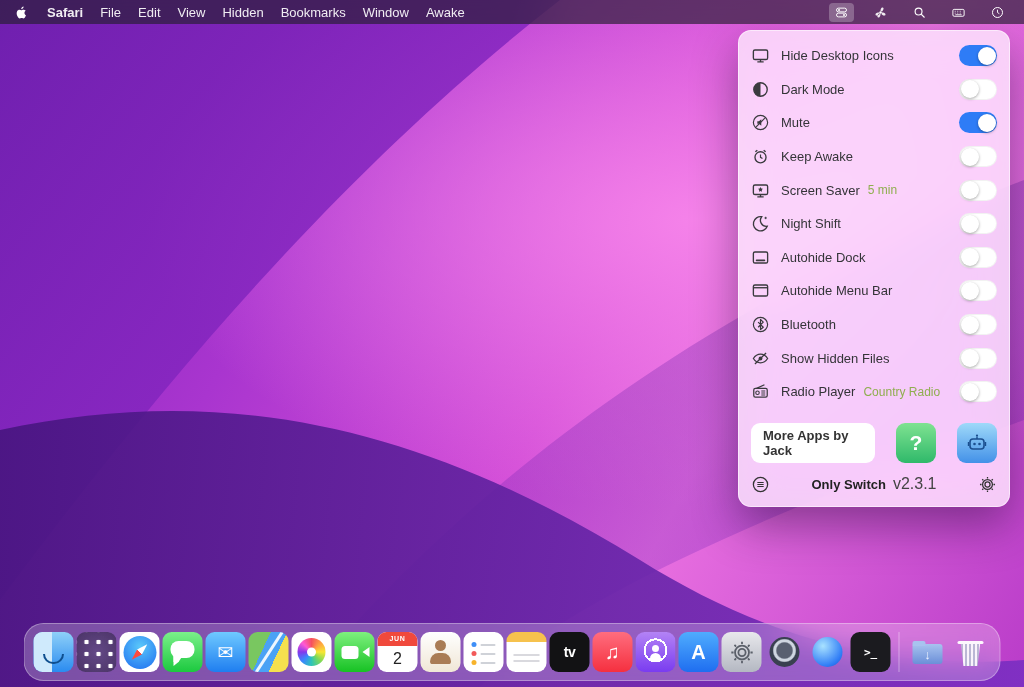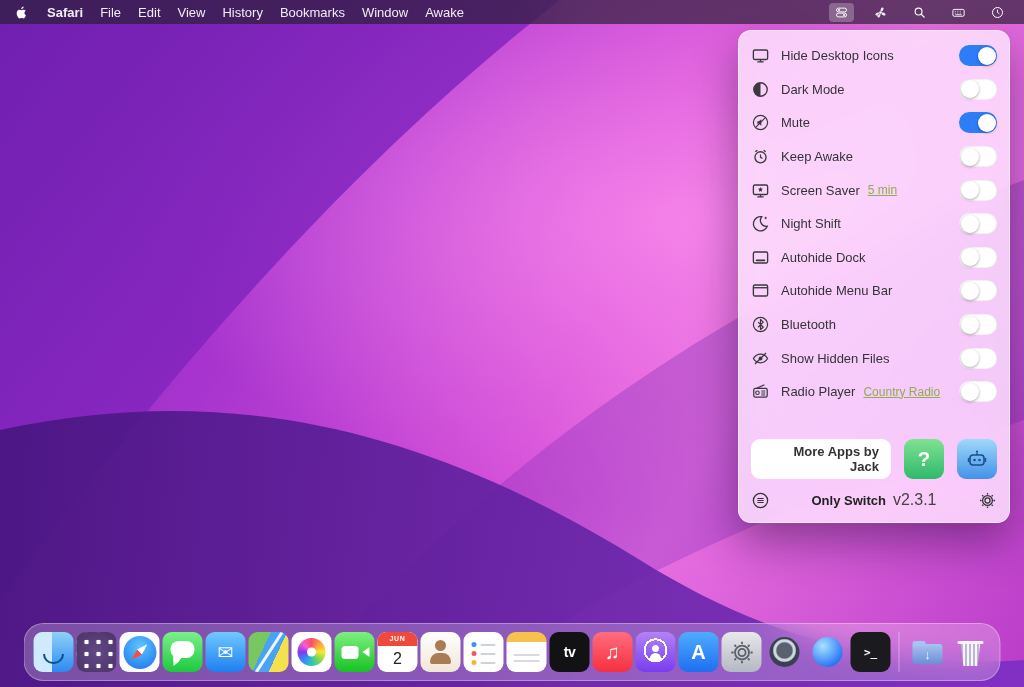--- a/index.html
+++ b/index.html
@@ -29,30 +29,30 @@
 
   
   .panel { position:absolute; top:30px; right:14px; width:272px; z-index:20;
     background:rgba(250,233,250,.82); backdrop-filter:blur(22px) saturate(1.5);
     border:1px solid rgba(255,255,255,.55); border-radius:13px;
     box-shadow:0 18px 45px rgba(35,8,55,.45); padding:8px 12px 12px; }
   .toggle-row { display:flex; align-items:center; height:33.6px; }
   .row-icon { width:22px; display:flex; align-items:center; }
   .row-svg { width:19px; height:19px; color:#3a3a3e; display:block; }
   .row-label { font-size:13px; color:#343438; margin-left:8px; }
-  .row-value { font-size:12px; color:var(--value-color,#8FAE4F); margin-left:8px;text-decoration:underline; }
+  .row-value { font-size:12px; color:var(--value-color,#8FAE4F); margin-left:8px; }
   .switch { margin-left:auto; width:38px; height:21px; border-radius:11px; position:relative; cursor:pointer; }
   .switch.on { background:var(--toggle-on,#2e7cf6); }
   .switch.off { background:#fff; box-shadow:inset 0 0 0 1px rgba(0,0,0,.05); }
   .switch::after { content:""; position:absolute; top:1.5px; width:18px; height:18px; border-radius:50%;
     background:#fff; box-shadow:0 1px 3px rgba(0,0,0,.35); }
   .switch.on::after { right:1.5px; }
   .switch.off::after { left:1.5px; }
 
-  .more-apps { display:flex; gap:13px; margin-top:30px; height:40px;text-align:right; }
+  .more-apps { display:flex; gap:21px; margin-top:14px; height:40px; }
   .more-apps-bar { flex:1; background:#fff; border-radius:9px; display:flex; align-items:center;
     padding:0 12px; font-size:13px; font-weight:600; color:#333; }
   .help-tile { width:40px; border-radius:9px; background:linear-gradient(180deg,#7fe291,#2fb96a);
     color:#fff; font-size:21px; font-weight:bold; display:flex; align-items:center; justify-content:center; cursor:pointer; }
   .robot-tile { width:40px; border-radius:9px; background:linear-gradient(180deg,#9fd9f9,#4391e8);
     display:flex; align-items:center; justify-content:center; cursor:pointer; }
   .robot-svg { width:24px; height:24px; color:#1b4f8f; display:block; }
 
   .panel-footer { margin-top:12px; display:flex; align-items:center; }
   .footer-svg { width:19px; height:19px; color:#333; display:block; }
@@ -304,21 +304,21 @@
       <span>
         <svg class="apple-svg">
             <use href="#msym-apple"></use>
           </svg>
       </span>
       <span style="display:flex;gap:17px;align-items:center;">
           <span class="menu-item bold">Safari</span>
           <span class="menu-item">File</span>
           <span class="menu-item">Edit</span>
           <span class="menu-item">View</span>
-          <span class="menu-item">History</span>
+          <span class="menu-item">Hidden</span>
           <span class="menu-item">Bookmarks</span>
           <span class="menu-item">Window</span>
           <span class="menu-item">Awake</span>
         </span>
     </div>
     <div class="menu-right">
         <span class="status-icon active">
           <svg class="status-svg">
             <use href="#msym-switches"></use>
           </svg>

